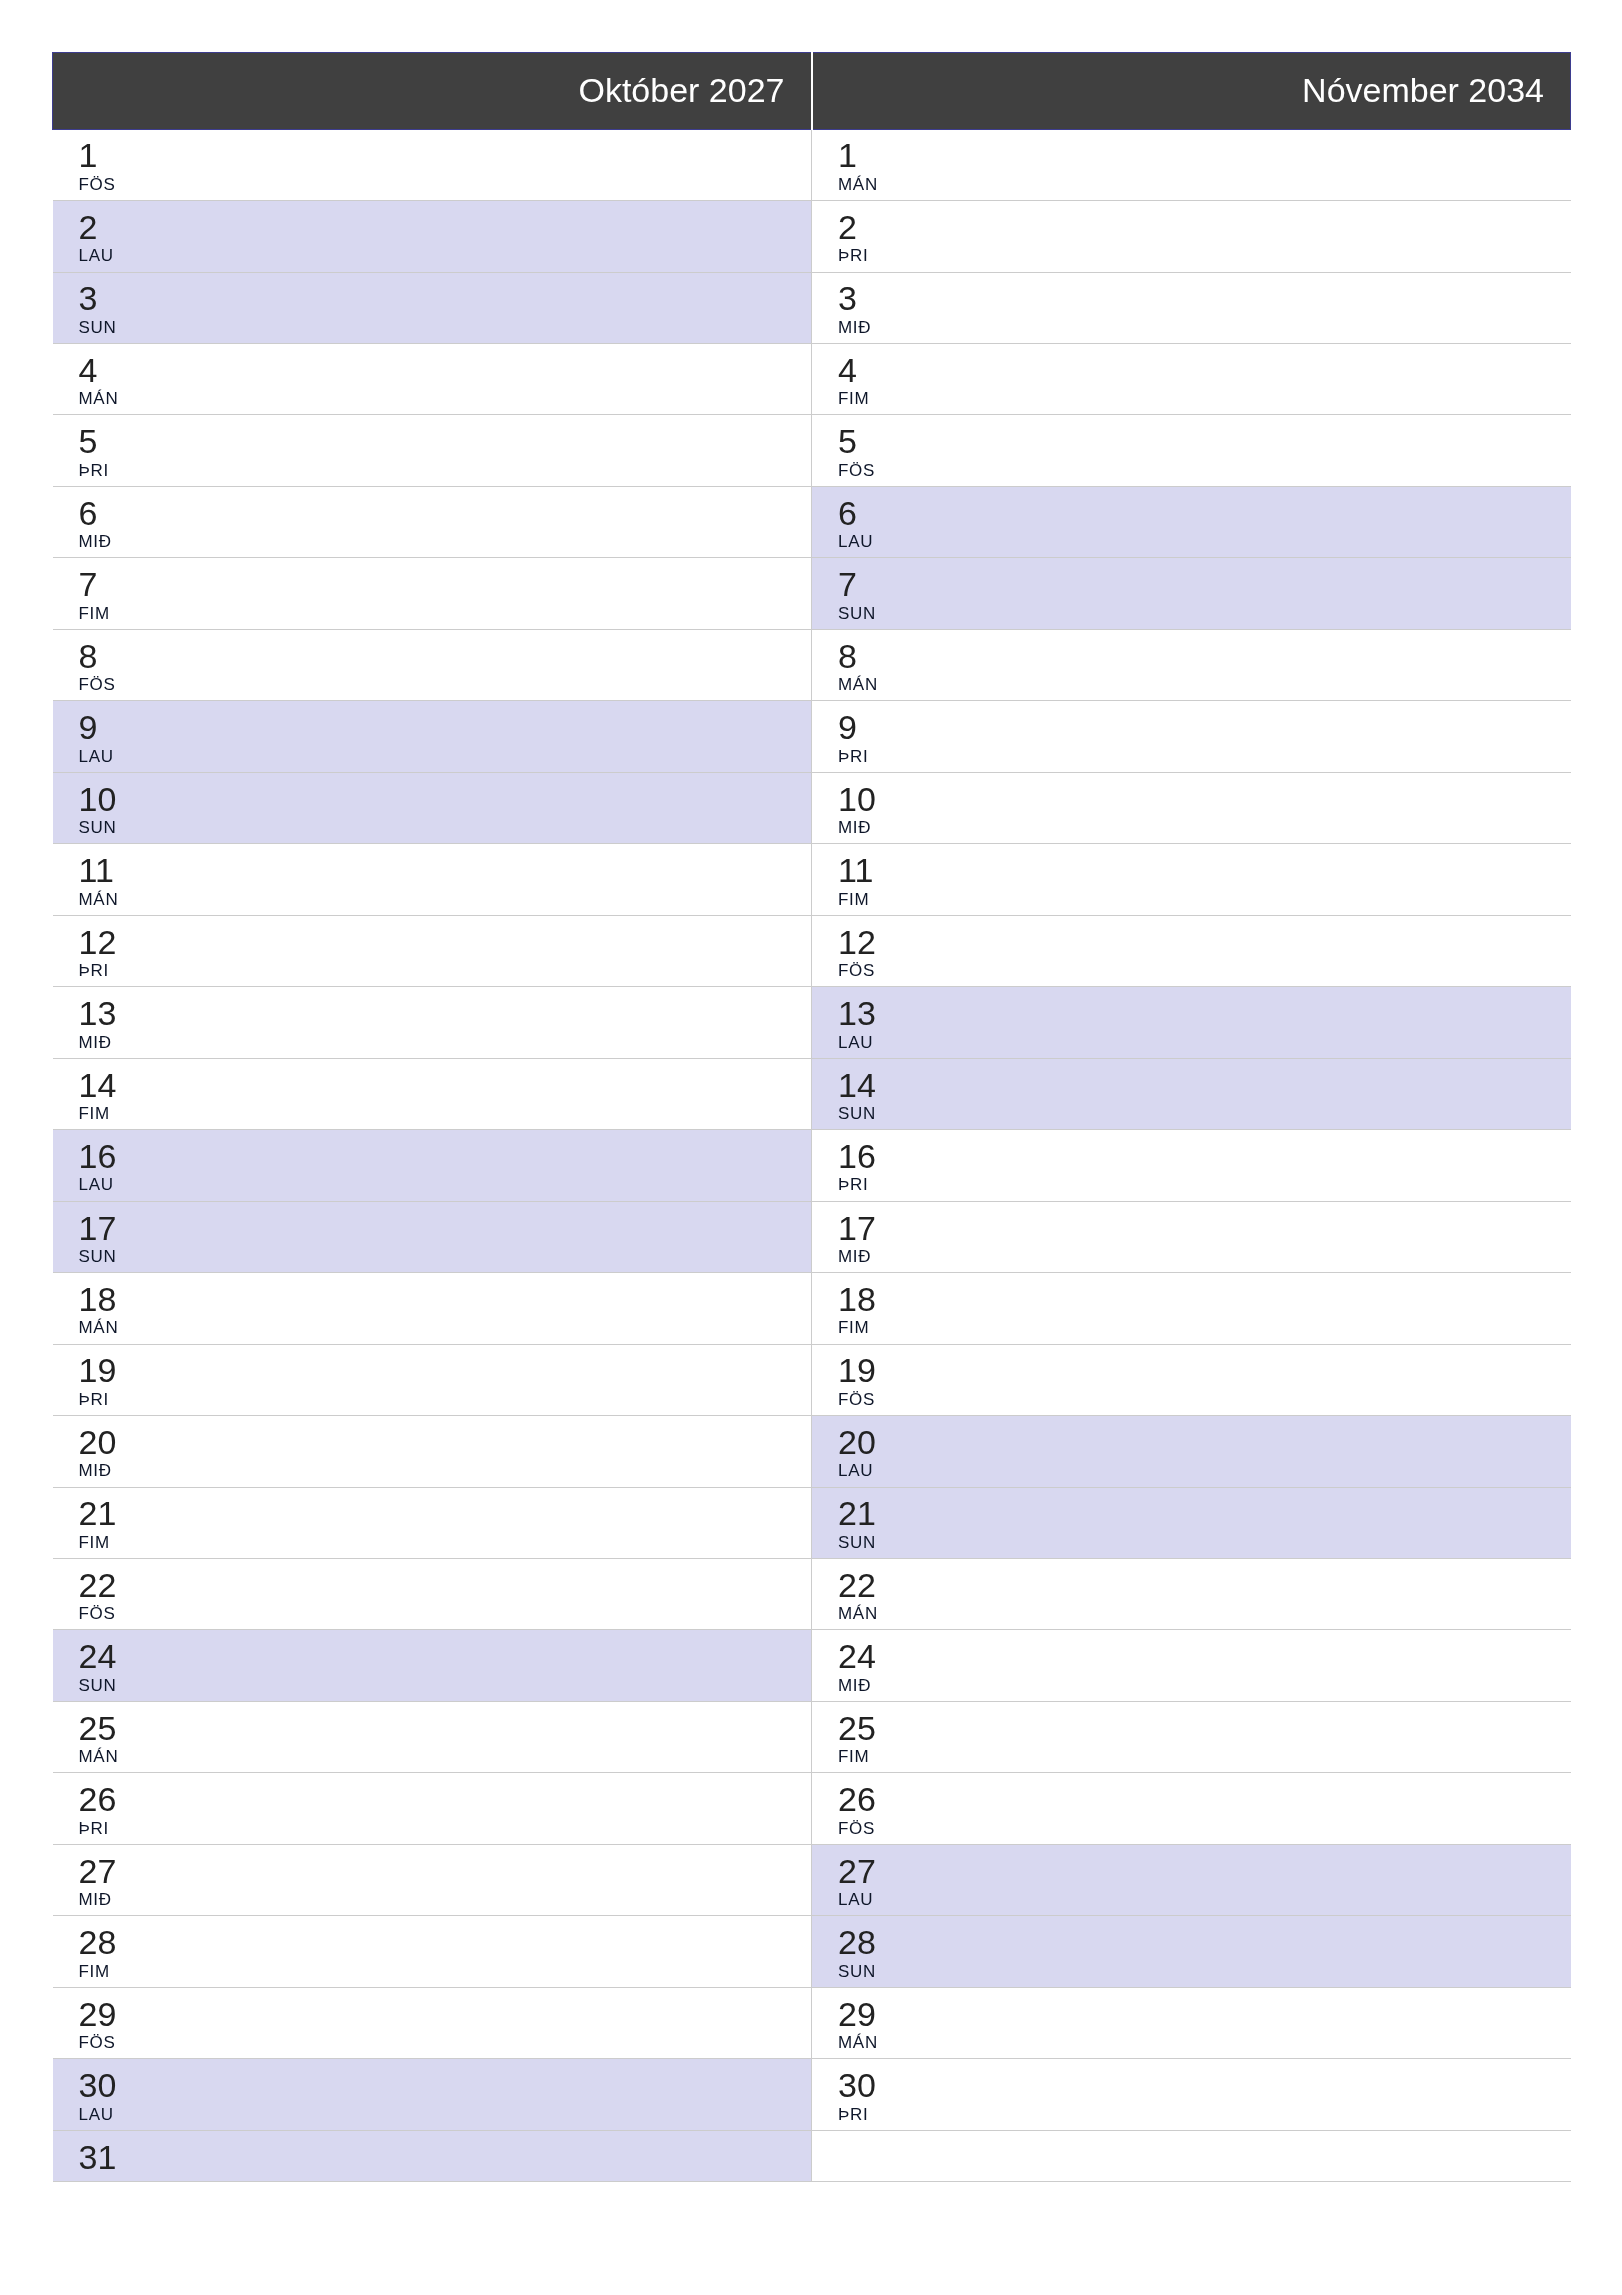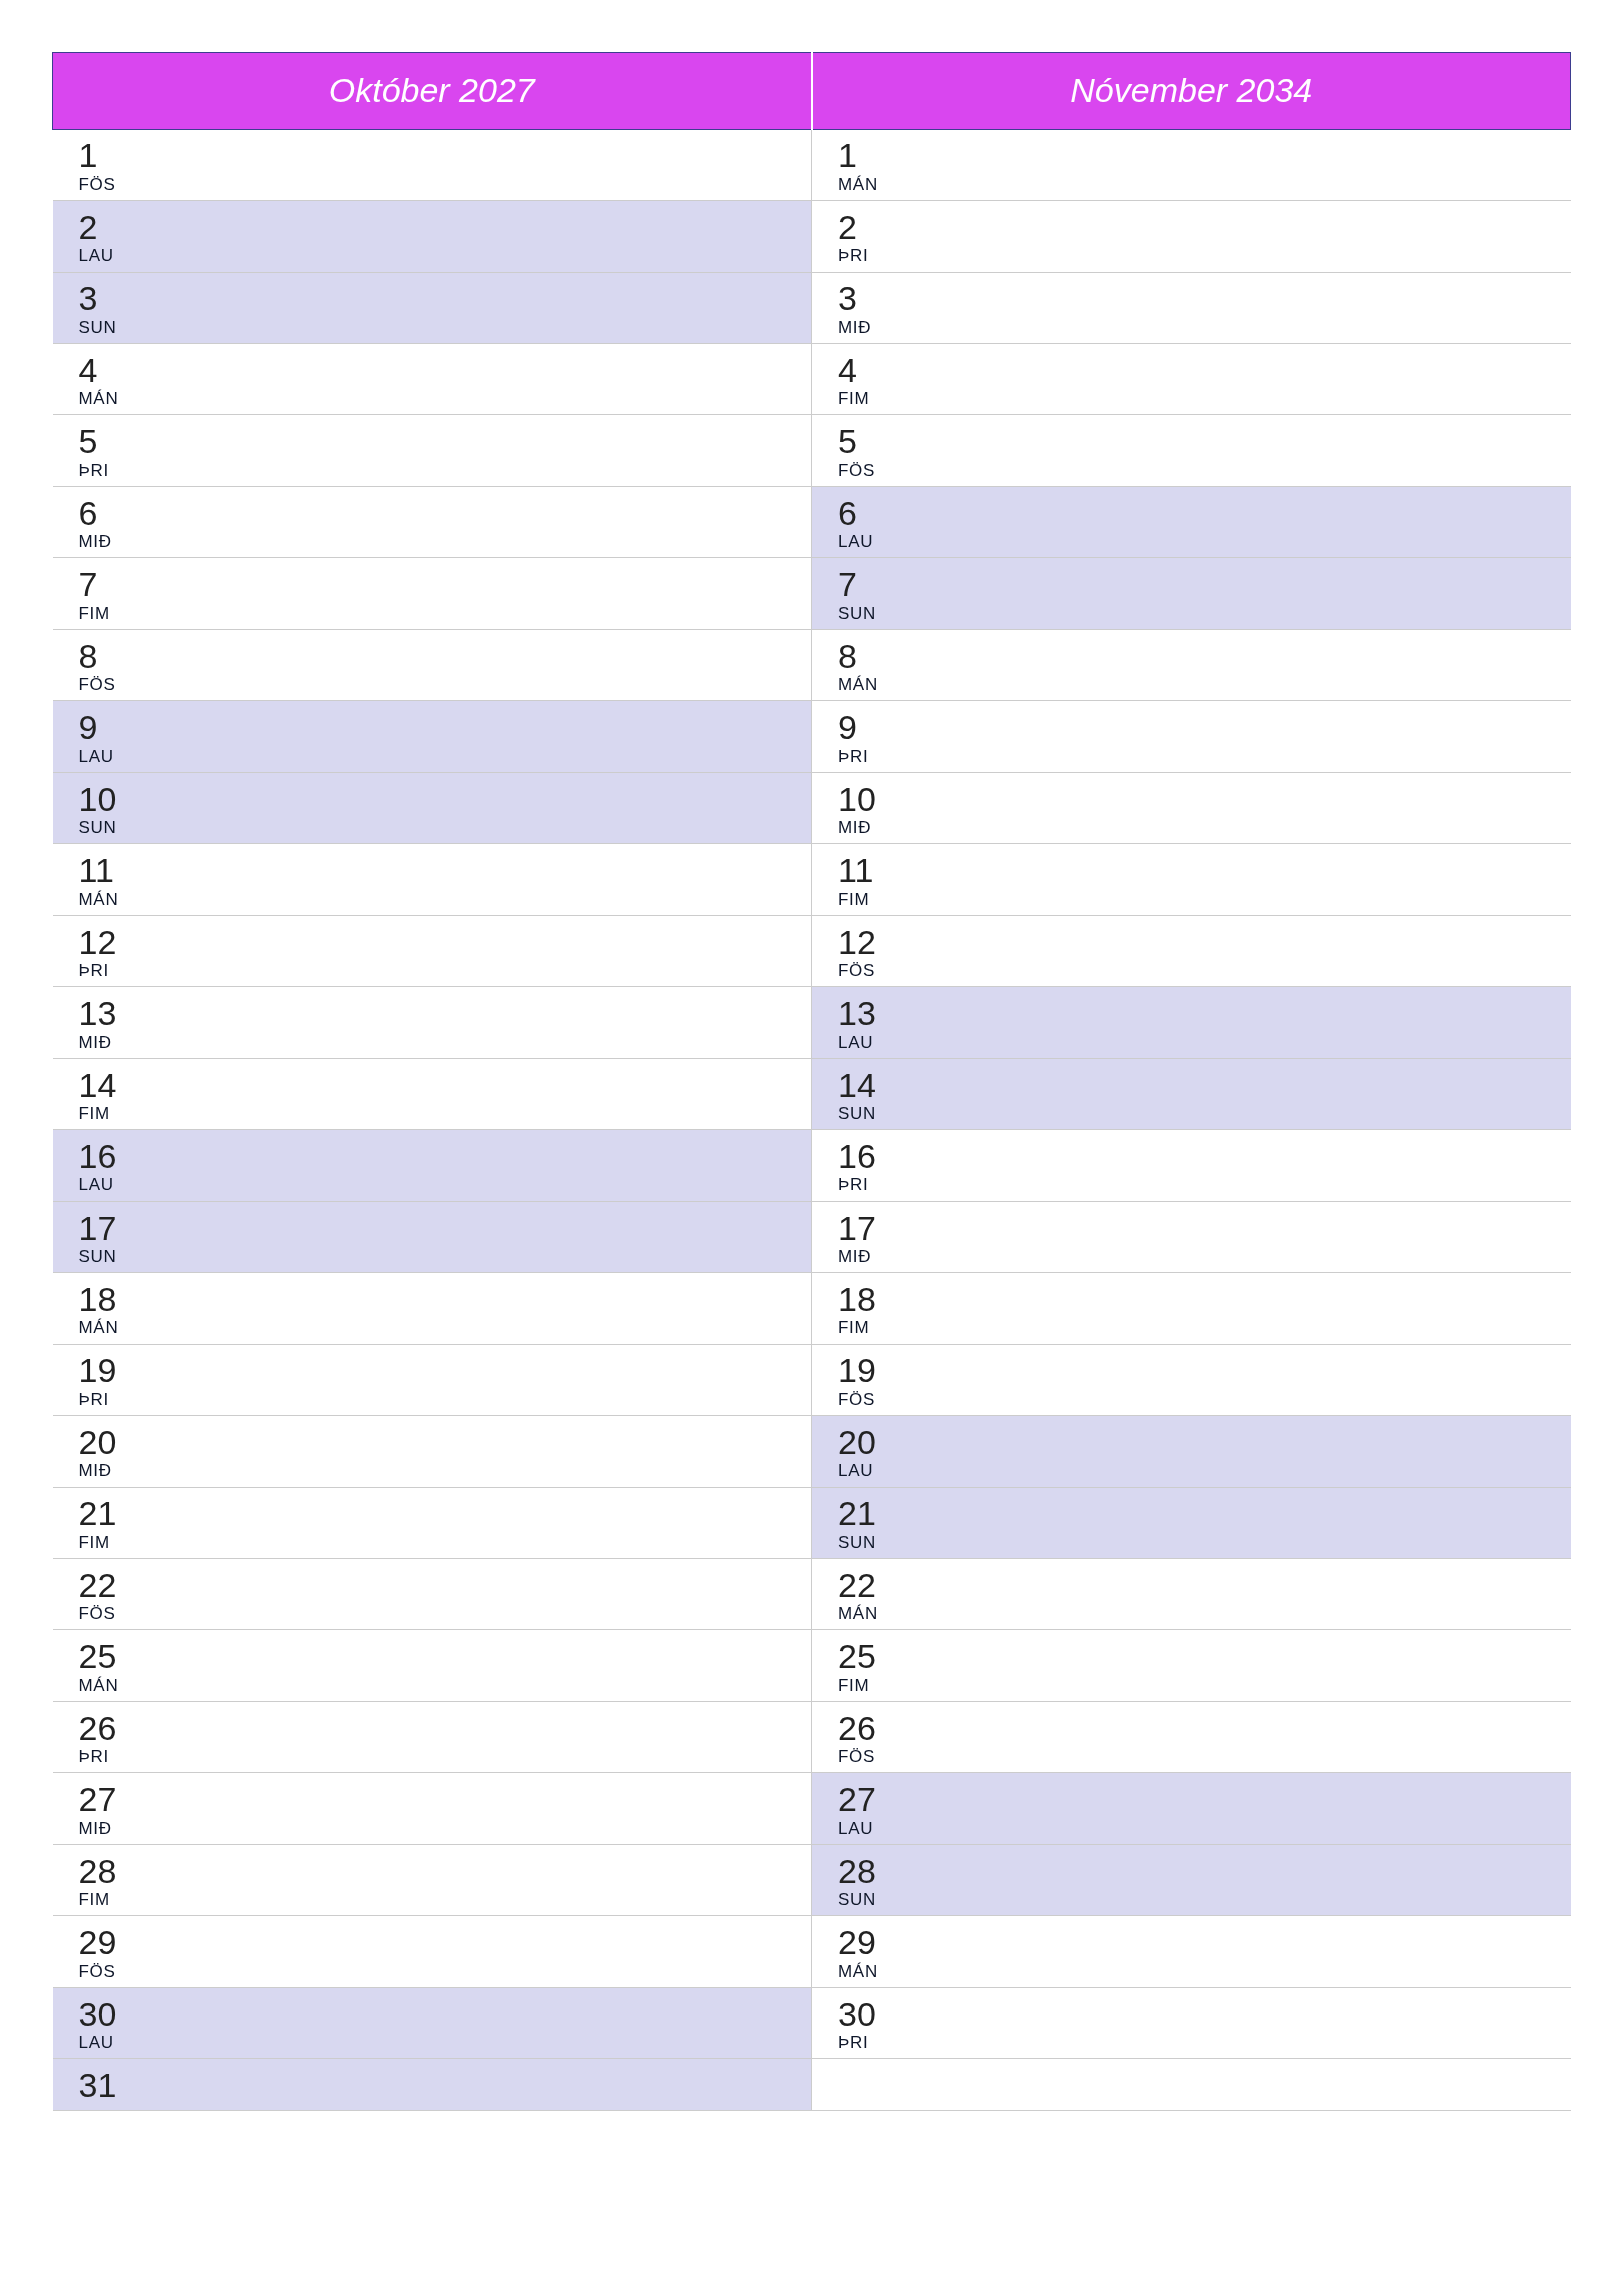--- a/index.html
+++ b/index.html
@@ -23,28 +23,27 @@
       padding: 52px 52px 79px 52px;
       position: relative;
     }
 
     .calendar-grid {
       width: 100%;
       border-collapse: collapse;
     }
 
     .header-row th {
-      background: #d946ef;
+      background: #404040;
       color: #ffffff;
       font-size: 34px;
       font-weight: 500;
       padding: 18.3px 26px;
-      text-align: center;
+      text-align: right;
       border: 1.3px solid #3d3d8f;
-      font-style: italic;
     }
 
     .header-row th:first-child {
       border-right: 2px solid #ffffff;
     }
 
     .day-row td {
       padding: 7.9px 26px 5.2px 26px;
       border-bottom: 0.7px solid #cccccc;
       vertical-align: top;
@@ -294,20 +293,30 @@
           <td>
         <div class="day-number">22</div>
         <div class="day-name">FÖS</div>
       </td>
           <td>
         <div class="day-number">22</div>
         <div class="day-name">MÁN</div>
       </td>
         </tr>
         <tr class="day-row">
+          <td class="row-highlight">
+        <div class="day-number">24</div>
+        <div class="day-name">SUN</div>
+      </td>
+          <td>
+        <div class="day-number">24</div>
+        <div class="day-name">MIÐ</div>
+      </td>
+        </tr>
+        <tr class="day-row">
           <td>
         <div class="day-number">25</div>
         <div class="day-name">MÁN</div>
       </td>
           <td>
         <div class="day-number">25</div>
         <div class="day-name">FIM</div>
       </td>
         </tr>
         <tr class="day-row">

